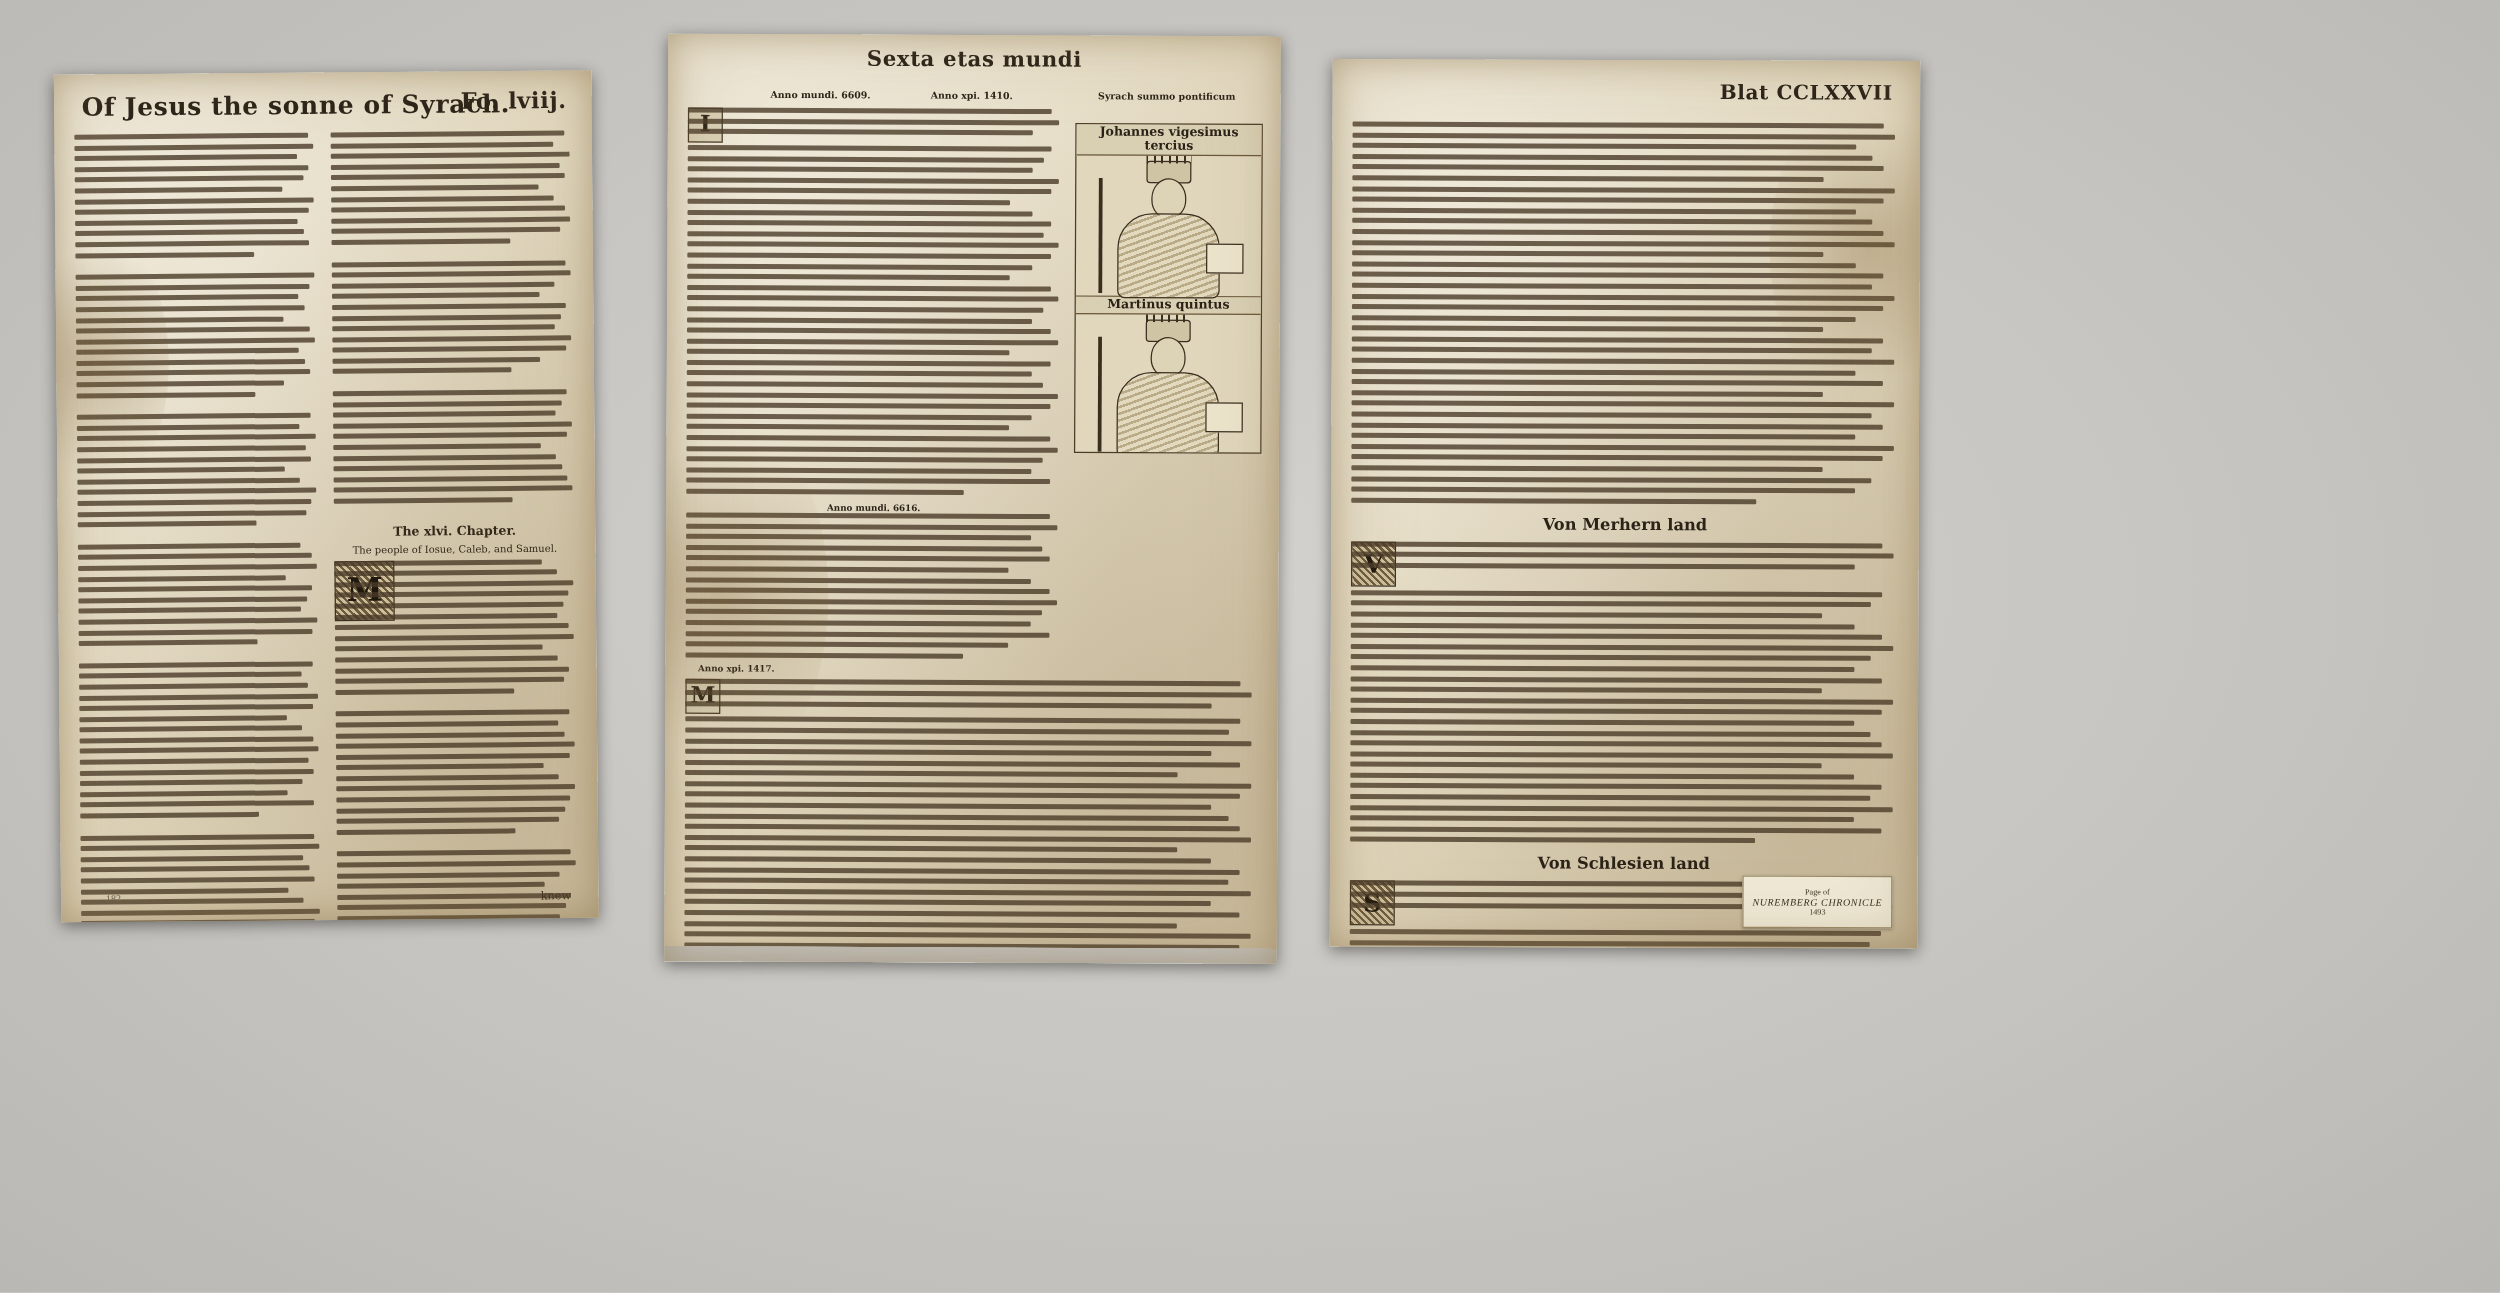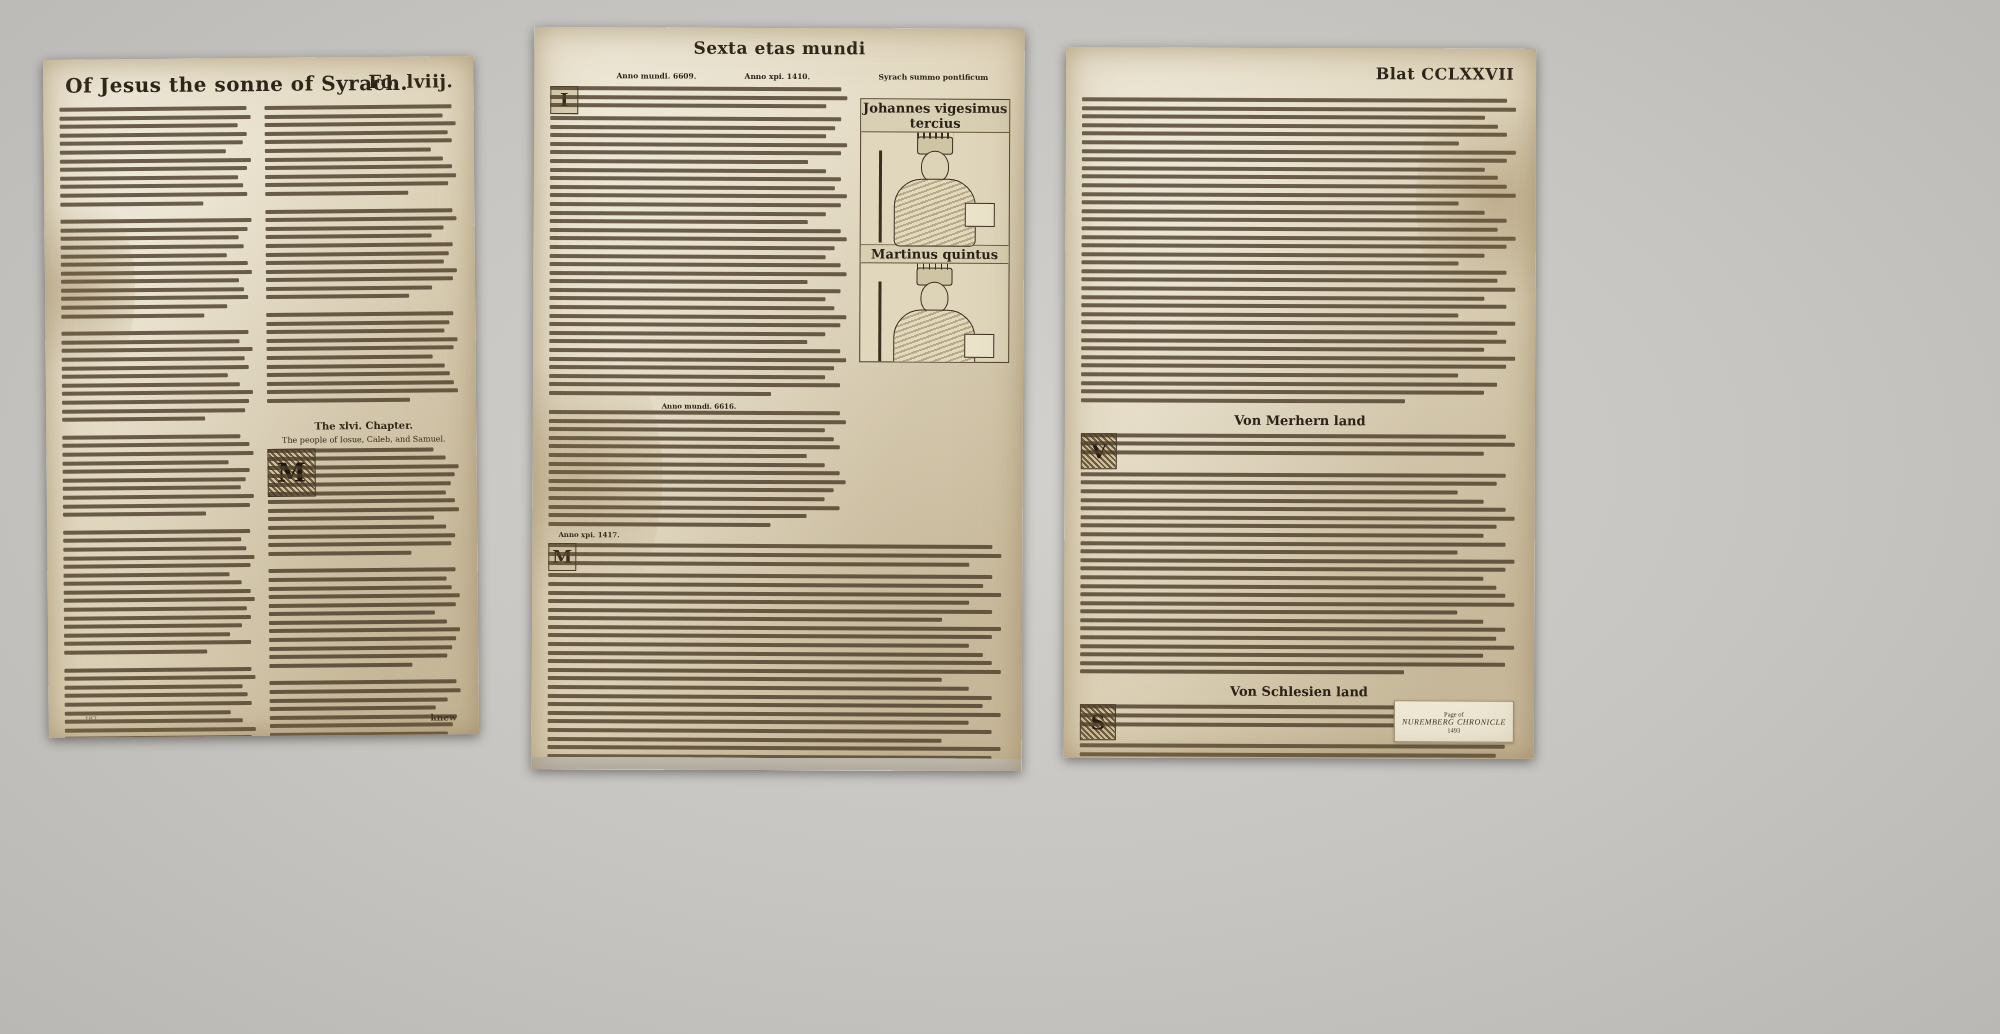--- a/index.html
+++ b/index.html
@@ -92,21 +92,21 @@
     color:#1f180f;font-size:26px;font-weight:bold;
   }
 
   
   .woodcut{
     position:absolute;right:14px;top:70px;width:148px;height:262px;
     border:1px solid #4b3c28;background:#e0d7bd;
     overflow:hidden;
   }
   .wc-label{
-    font-size:13px;text-align:center;color:#2b2217;font-weight:bold;
+    font-size:10px;text-align:center;color:#2b2217;font-weight:bold;
     padding:1px 0;border-bottom:1px solid #6a5739;background:#d9d0b4;
   }
   .figure{position:relative;height:112px;}
   .fig-head{
     position:absolute;left:50%;transform:translateX(-50%);top:18px;
     width:26px;height:30px;border:1.5px solid #3a2e1e;border-radius:50% 50% 45% 45%;
     background:#ddd3b6;
   }
   .fig-crown{
     position:absolute;left:50%;transform:translateX(-50%);top:4px;
@@ -143,21 +143,21 @@
   .plate .p1{font-size:6.5px;}
   .plate .p2{font-size:8px;letter-spacing:.5px;font-style:italic;}
   .plate .p3{font-size:6.5px;}
 
   
   .pencil{
     position:absolute;left:36px;bottom:14px;font-size:8px;color:#6b6252;
     font-family:"Liberation Serif",serif;
   }
   .catchword-l{
-    position:absolute;right:22px;bottom:12px;font-size:9px;color:#3a2f20;font-weight:bold;
+    position:absolute;right:22px;bottom:12px;font-size:9px;color:#3a2f20;font-weight:normal;
   }
 
   
   .tear{
     position:absolute;left:0;right:0;bottom:-6px;height:18px;
     background:
       radial-gradient(circle at 10% 0,transparent 10px,#c6c5c1 11px),
       radial-gradient(circle at 35% 0,transparent 8px,#c6c5c1 9px),
       radial-gradient(circle at 62% 0,transparent 12px,#c6c5c1 13px),
       radial-gradient(circle at 88% 0,transparent 7px,#c6c5c1 8px);

